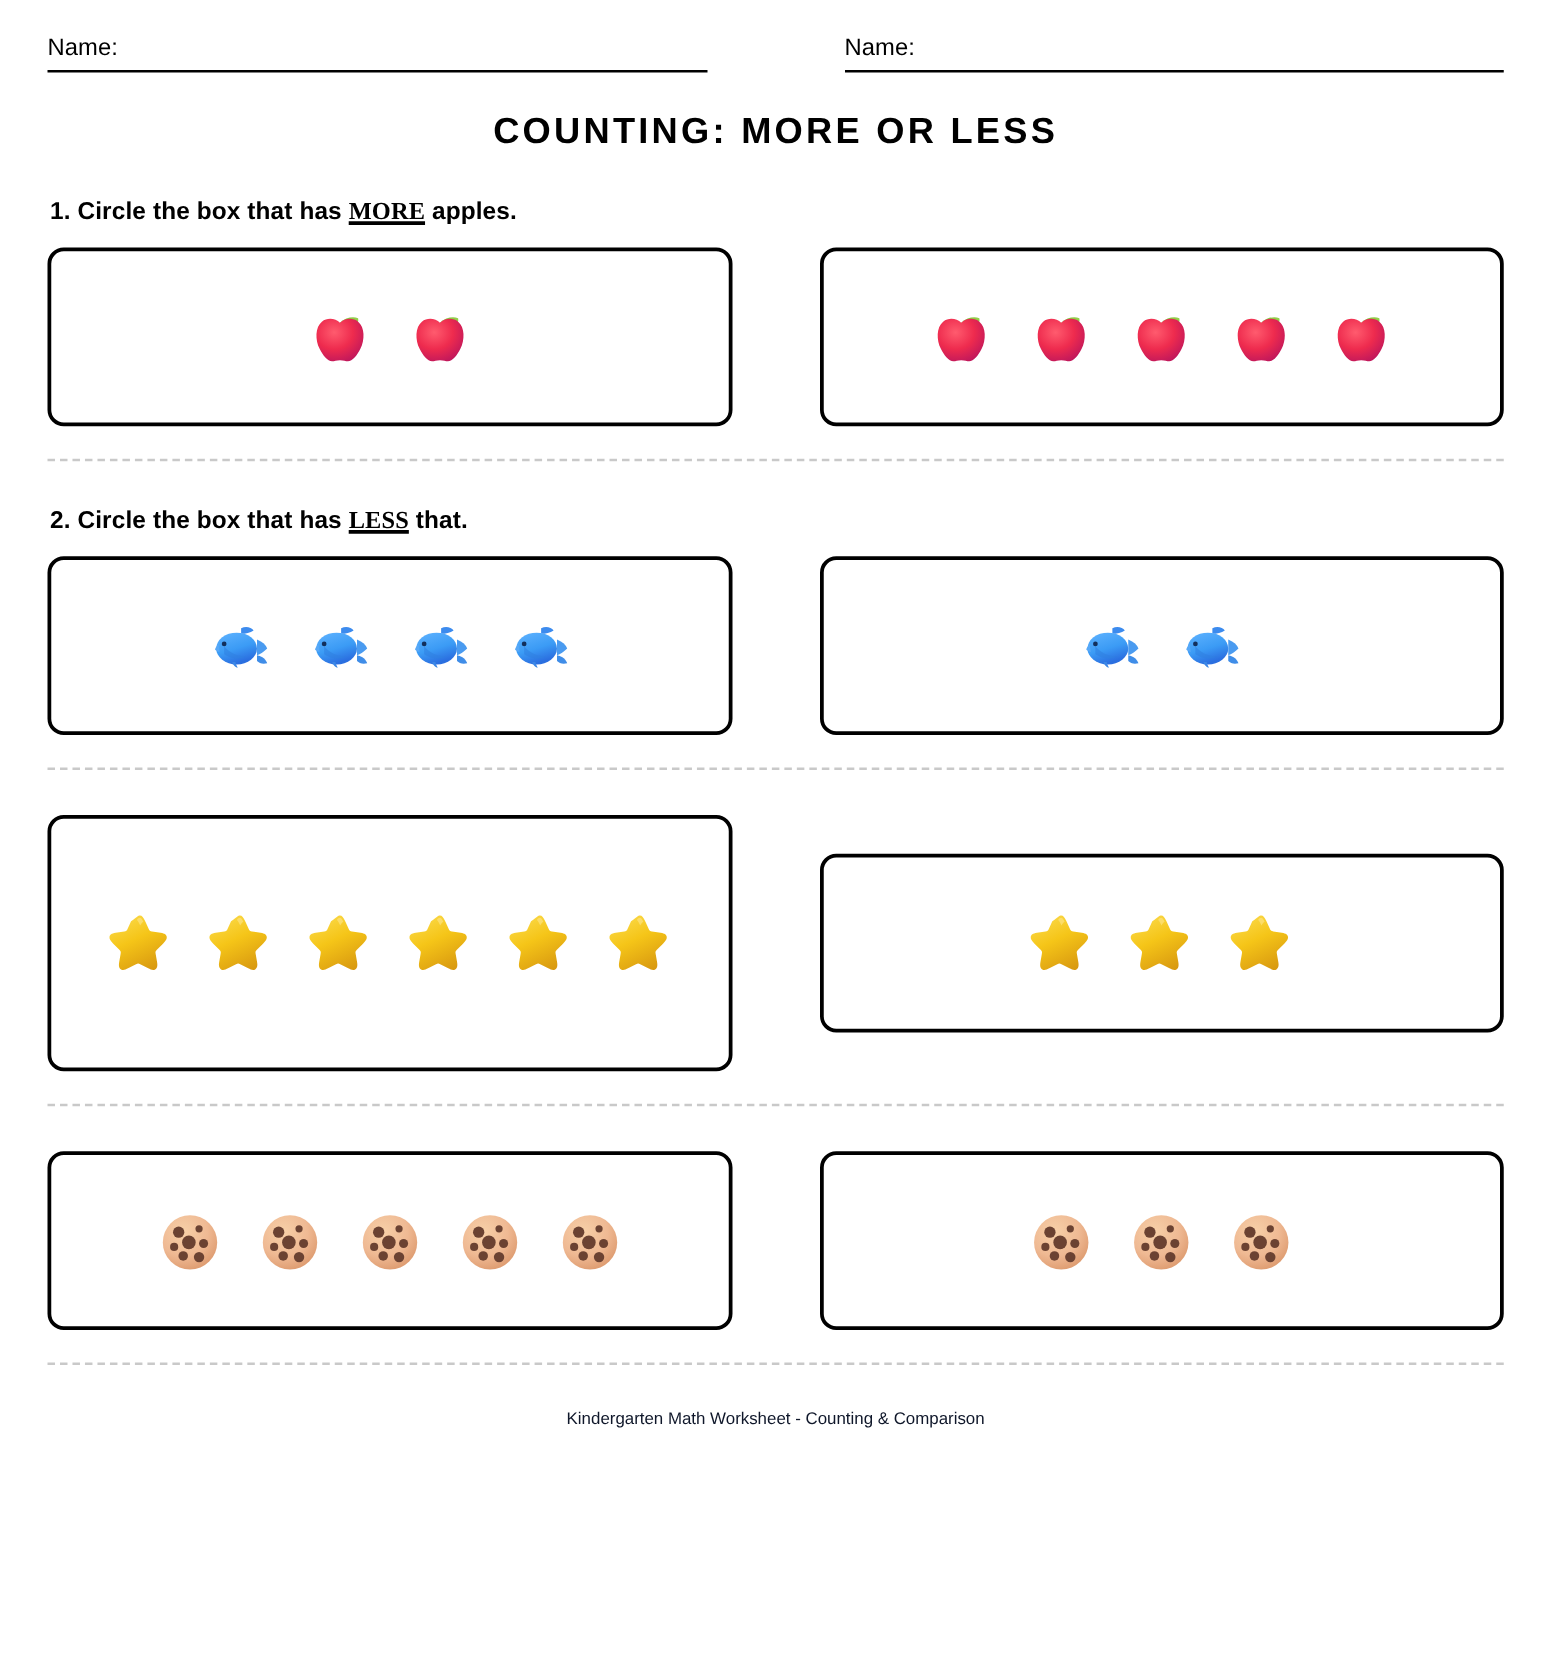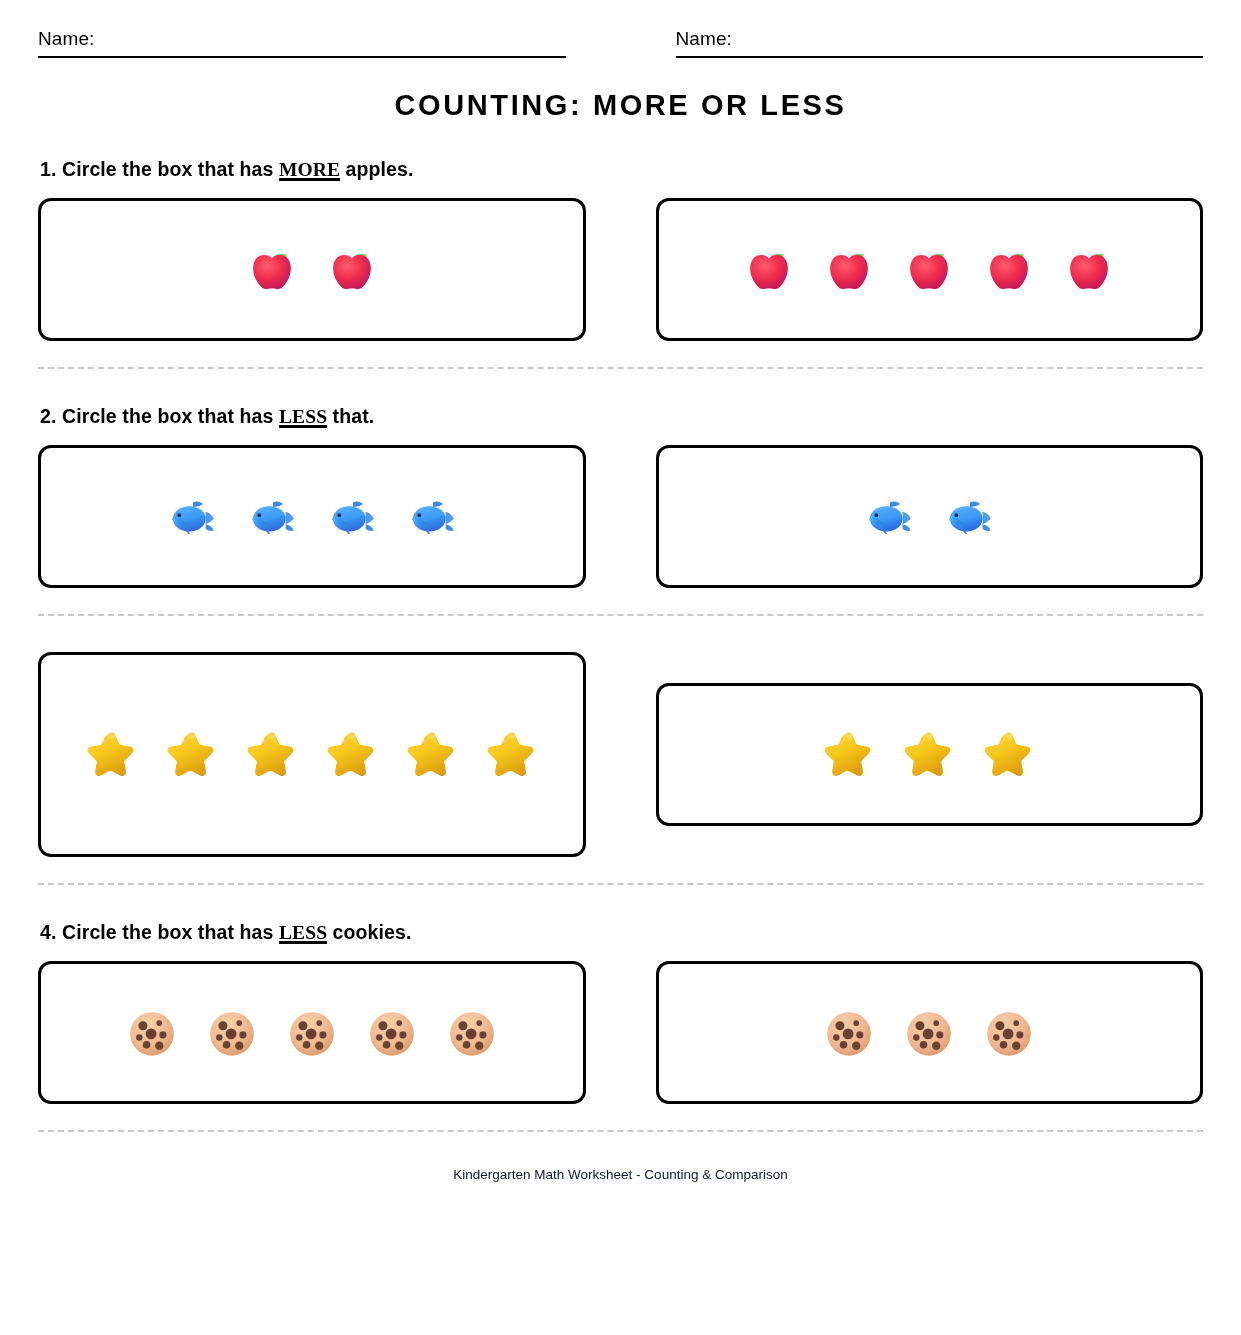--- a/index.html
+++ b/index.html
@@ -467,21 +467,20 @@
     </defs>
     <path d="M32 7c1.8 0 3 1.6 4.6 5.1l3 6.6c.7 1.6 1.3 2.1 3 2.4l7.6 1.2c3.8.6 5.1 1.8 5.4 3.6.3 1.8-.6 3.3-3.3 6l-5.4 5.4c-1.2 1.2-1.4 1.9-1.1 3.6l1.3 7.4c.6 3.7-.1 5.3-1.7 6.4-1.6 1-3.3.6-6.6-1.2l-6.6-3.5c-1.5-.8-2.2-.8-3.7 0l-6.6 3.5c-3.3 1.8-5 2.2-6.6 1.2-1.6-1.1-2.3-2.7-1.7-6.4l1.3-7.4c.3-1.7.1-2.4-1.1-3.6l-5.4-5.4c-2.7-2.7-3.6-4.2-3.3-6 .3-1.8 1.6-3 5.4-3.6l7.6-1.2c1.7-.3 2.3-.8 3-2.4l3-6.6C29 8.6 30.2 7 32 7z" fill="url(#sg21)"></path>
     <path d="M32 9c1 0 1.8 1 3 3.6-1 .6-2 1.6-2.8 3.2-1.2-2.4-2-4-3-4.8.8-1.4 1.7-2 2.8-2z" fill="#FDE27F" opacity="0.7"></path>
   </svg>
             </div>
           </div>
         </div>
         <div class="sep"></div>
       </div>
       <div class="question">
-        <div class="q-prompt"><span>4.</span> <span>Circle the box that has</span> <u>LESS</u> <span>cookies.</span></div>
         <div class="box-row">
           <div class="box-cell">
             <div class="item-box">
               <svg class="item" viewBox="0 0 64 64">
     <defs>
       <radialGradient id="cg22" cx="38%" cy="30%" r="75%">
         <stop offset="0%" stop-color="#F7D0A8"></stop>
         <stop offset="60%" stop-color="#EFB993"></stop>
         <stop offset="100%" stop-color="#DD9A6E"></stop>
       </radialGradient>

